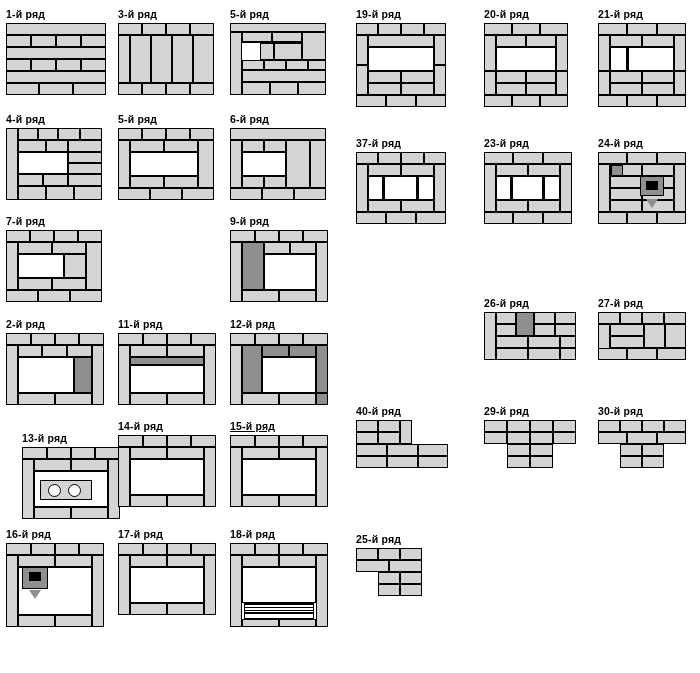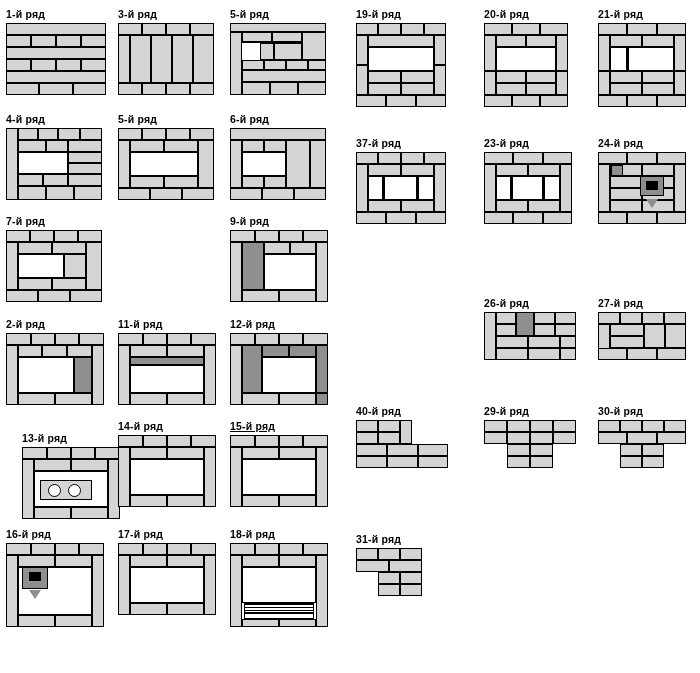--- a/index.html
+++ b/index.html
@@ -589,21 +589,21 @@
       <div class="brick" style="left:12px;top:12px;width:37px;height:12px;"></div>
       <div class="brick" style="left:49px;top:12px;width:37px;height:12px;"></div>
       <div class="brick" style="left:86px;top:12px;width:12px;height:60px;"></div>
       <div class="brick white" style="left:12px;top:24px;width:74px;height:36px;"></div>
       <div class="brick" style="left:12px;top:60px;width:37px;height:12px;"></div>
       <div class="brick" style="left:49px;top:60px;width:37px;height:12px;"></div>
     </div>
   </div>
 
   <div class="cell" style="left:356px; top:533px;">
-    <div class="cell-label">31-й ряд</div>
+    <div class="cell-label">25-й ряд</div>
     <div class="plan" style="width:92px;height:60px;">
       <div class="brick" style="left:0;top:0;width:22px;height:12px;"></div>
       <div class="brick" style="left:22px;top:0;width:22px;height:12px;"></div>
       <div class="brick" style="left:44px;top:0;width:22px;height:12px;"></div>
       <div class="brick" style="left:0;top:12px;width:33px;height:12px;"></div>
       <div class="brick" style="left:33px;top:12px;width:33px;height:12px;"></div>
       <div class="brick" style="left:22px;top:24px;width:22px;height:12px;"></div>
       <div class="brick" style="left:44px;top:24px;width:22px;height:12px;"></div>
       <div class="brick" style="left:22px;top:36px;width:22px;height:12px;"></div>
       <div class="brick" style="left:44px;top:36px;width:22px;height:12px;"></div>

